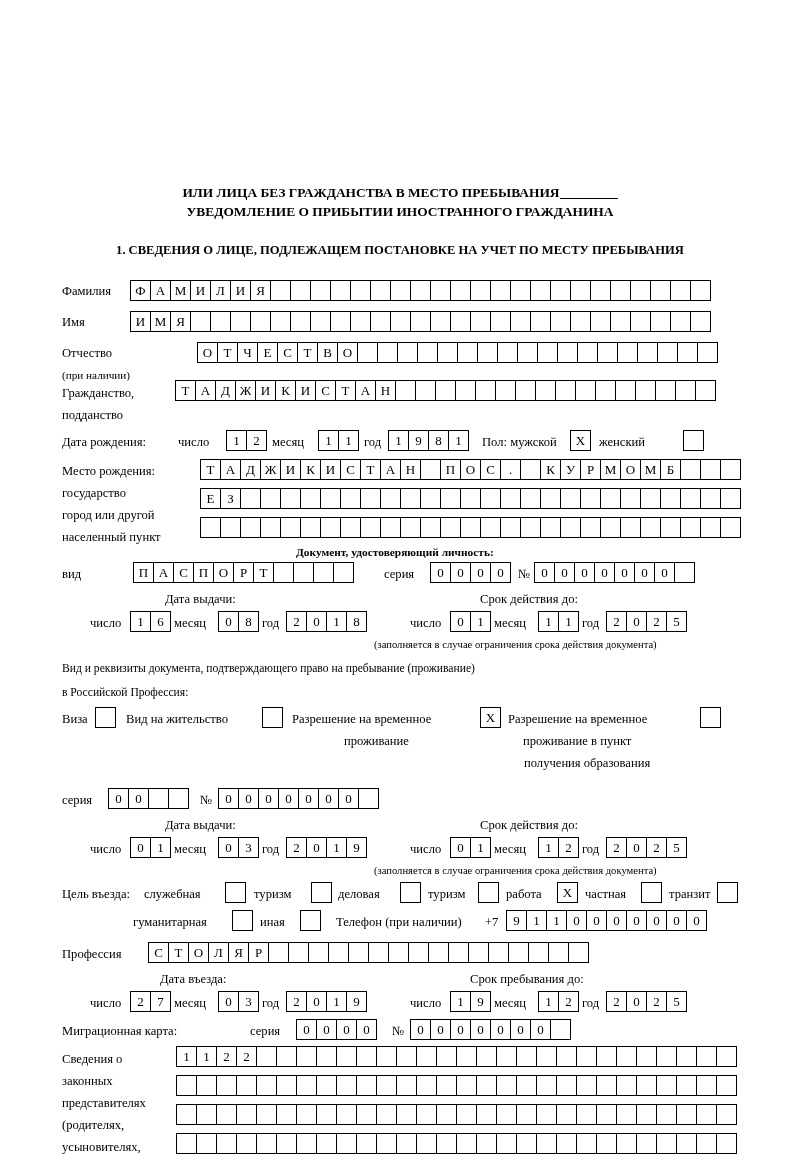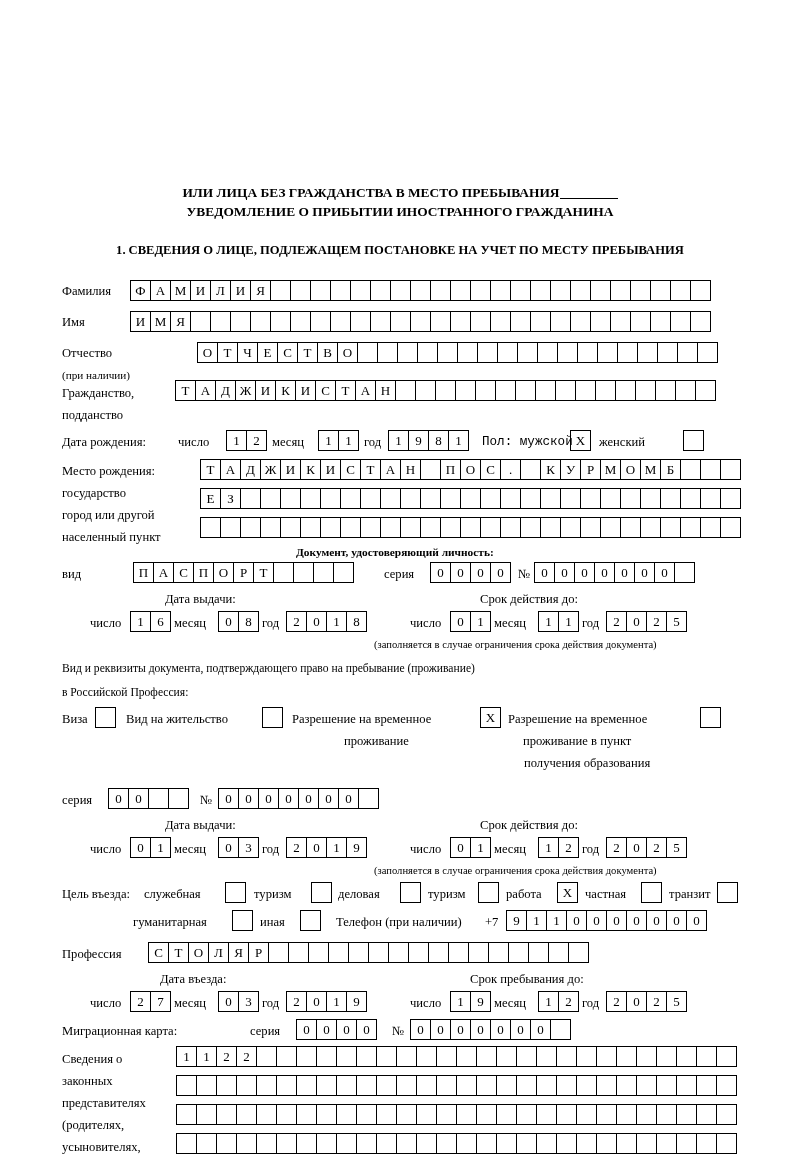--- a/index.html
+++ b/index.html
@@ -228,21 +228,21 @@
         <div class="cell" style="width: 21px;">1</div>
         <div class="cell" style="width: 21px;">1</div>
       </div>
     <div class="lbl" style="left:364px;top:163px;">год</div>
     <div class="cells" id="birth-year" style="left:388px;top:158px;">
         <div class="cell" style="width: 21px;">1</div>
         <div class="cell" style="width: 21px;">9</div>
         <div class="cell" style="width: 21px;">8</div>
         <div class="cell" style="width: 21px;">1</div>
       </div>
-    <div class="lbl" style="left:482px;top:163px;font-family:Liberation Mono, monospace;">Пол: мужской</div>
+    <div class="lbl" style="left:482px;top:163px;">Пол: мужской</div>
     <div class="cb" style="left:570px;top:158px;">Х</div>
     <div class="lbl" style="left:599px;top:163px;">женский</div>
     <div class="cb" style="left:683px;top:158px;"></div>
 
     <div class="lbl" style="left:62px;top:192px;">Место рождения:</div>
     <div class="lbl" style="left:62px;top:214px;">государство</div>
     <div class="lbl" style="left:62px;top:236px;">город или другой</div>
     <div class="lbl" style="left:62px;top:258px;">населенный пункт</div>
     <div class="cells" id="birthplace-row1" style="left:200px;top:187px;">
         <div class="cell">Т</div>

